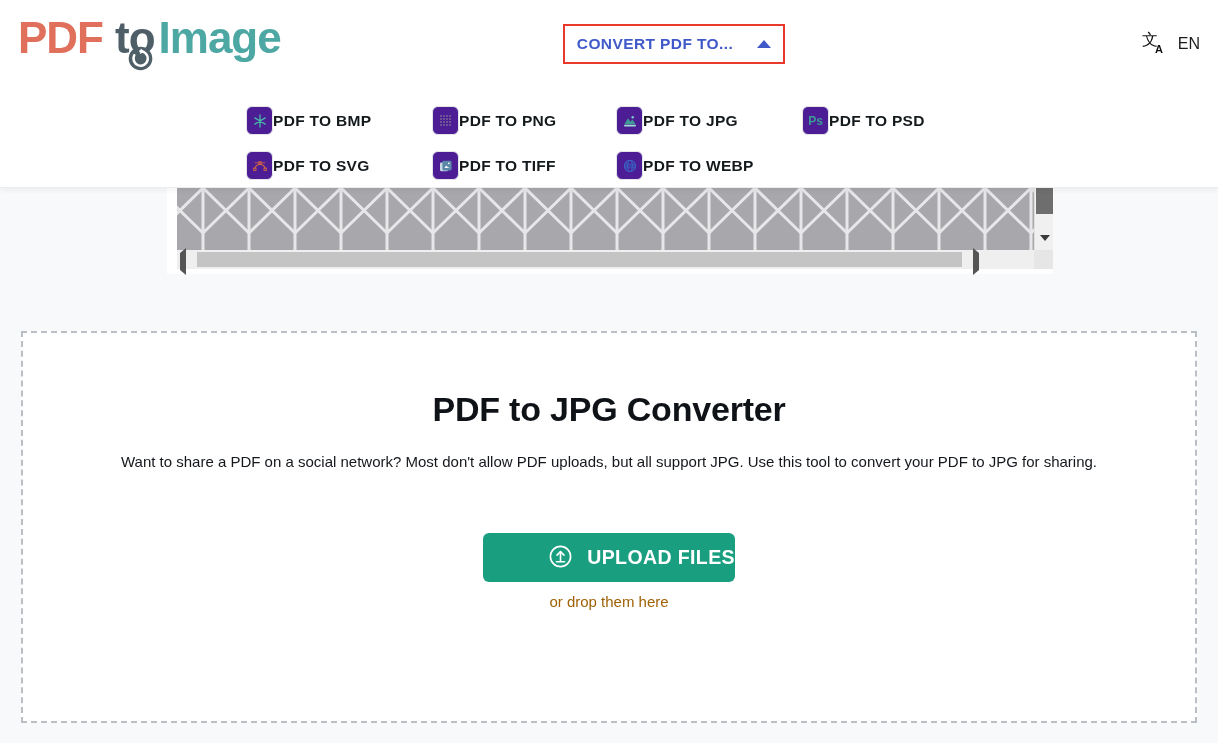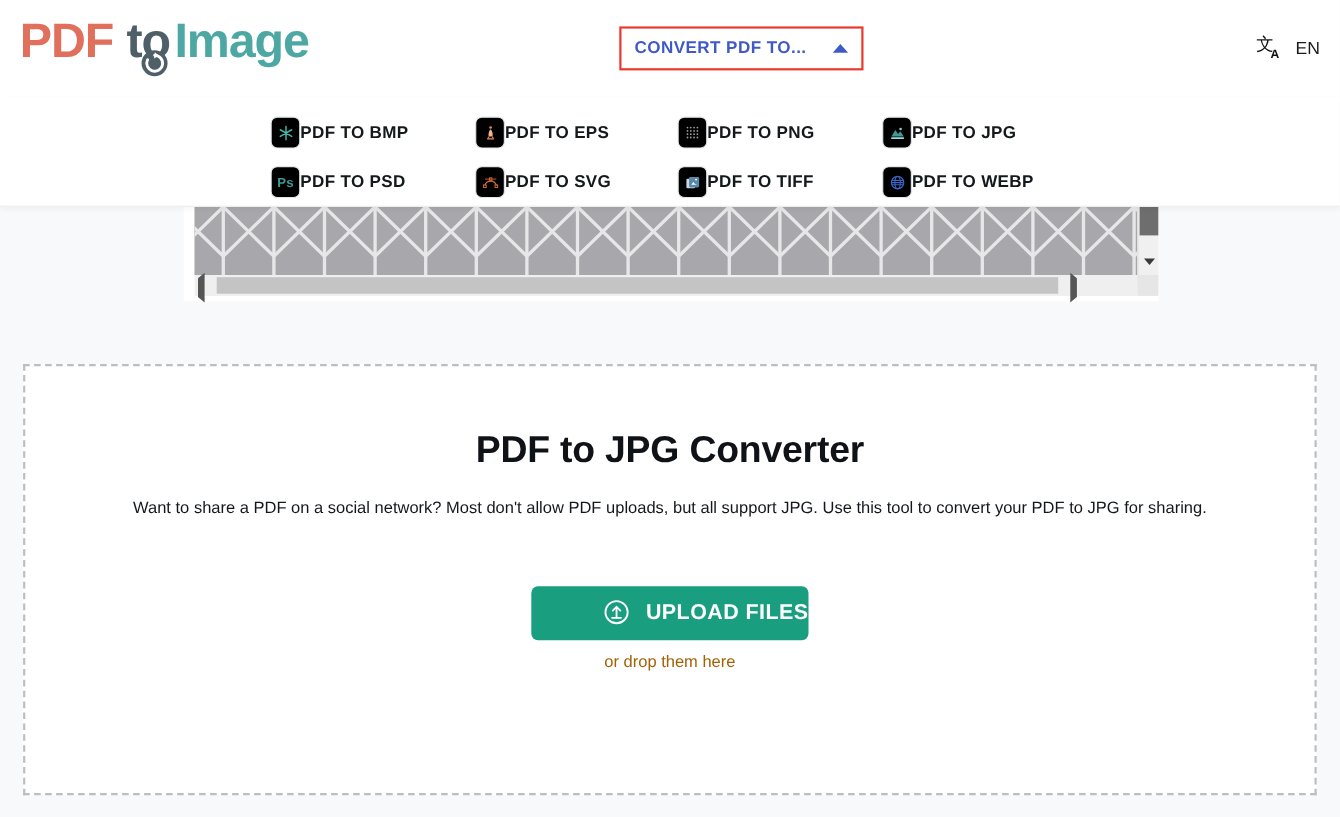--- a/index.html
+++ b/index.html
@@ -74,21 +74,21 @@
     grid-template-columns: 186px 184px 186px 200px;
     grid-auto-rows: 45px;
   }
   .dd-item {
     display: flex; align-items: center; 
     cursor: pointer;
   }
   .dd-icon {
     width: 27px; height: 29px; flex: 0 0 27px;
     border: 1px solid #e2e6e8; border-radius: 6px;
-    background: #000000;
+    background: #4c1d95;
     display: flex; align-items: center; justify-content: center;
   }
   .dd-label {
     font-size: 15.5px; font-weight: 700; color: #14191c;
     letter-spacing: 0.3px; white-space: nowrap;
   }
   .ps-txt {
     font-size: 12px; font-weight: 700; color: #3d9a96;
     font-family: "Liberation Sans", sans-serif;
   }
@@ -252,31 +252,20 @@
         <svg viewBox="0 0 20 20" width="16" height="16">
           <g stroke="#45b3a5" stroke-width="1.7" stroke-linecap="round">
             <path d="M10 2.5 V17.5 M3.5 6.2 L16.5 13.8 M3.5 13.8 L16.5 6.2"></path>
           </g>
           <circle cx="10" cy="10" r="1.6" fill="#45b3a5"></circle>
         </svg>
       </span>
       <span class="dd-label">PDF TO BMP</span>
     </div>
 
-    <div class="dd-item">
-      <span class="dd-icon">
-        <svg viewBox="0 0 20 20" width="16" height="16">
-          <circle cx="10" cy="3.6" r="1.5" fill="#e38a52"></circle>
-          <path d="M10 5.5 C7.6 8.2 7.2 11.5 8 14 L12 14 C12.8 11.5 12.4 8.2 10 5.5 Z" fill="#f0b98c"></path>
-          <path d="M6.5 16.5 L13.5 16.5" stroke="#e38a52" stroke-width="1.4" stroke-linecap="round"></path>
-          <path d="M8.2 14 L6.8 16.3 M11.8 14 L13.2 16.3" stroke="#e38a52" stroke-width="1.2"></path>
-        </svg>
-      </span>
-      <span class="dd-label">PDF TO EPS</span>
-    </div>
 
     <div class="dd-item">
       <span class="dd-icon">
         <svg viewBox="0 0 20 20" width="15" height="15">
           <g fill="#9a9a9a">
             <circle cx="4" cy="4" r="1.1"></circle>
               <circle cx="8" cy="4" r="1.1"></circle>
               <circle cx="12" cy="4" r="1.1"></circle>
               <circle cx="16" cy="4" r="1.1"></circle>
             <circle cx="4" cy="8" r="1.1"></circle>

